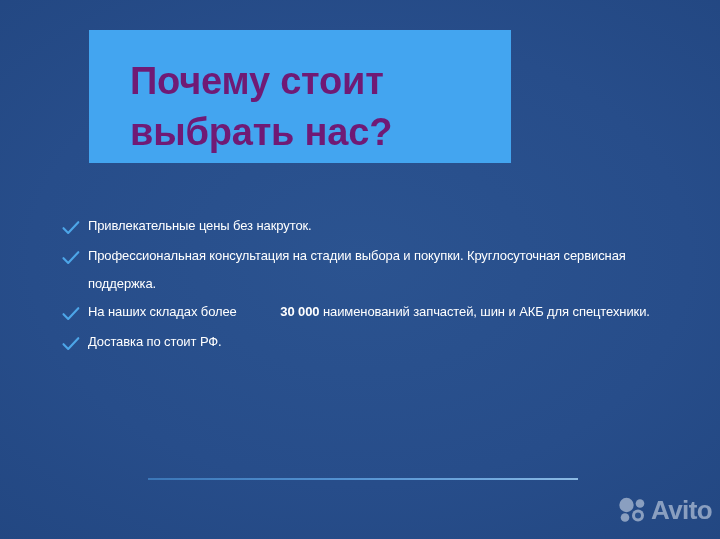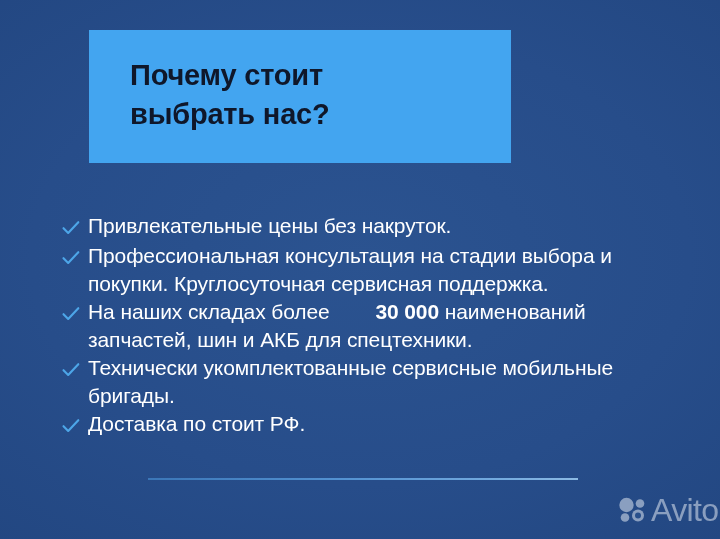--- a/index.html
+++ b/index.html
@@ -30,22 +30,22 @@
     top: 30px;
     width: 422px;
     height: 133px;
     background: #43a5f0;
   }
   #title-text {
     position: absolute;
     left: 41px;
     top: 26px;
     right: 10px;
-    color: #0f172a;
-    font-size: 29px;
+    color: #701a75;
+    font-size: 38px;
     font-weight: bold;
     line-height: 1.33;
     letter-spacing: -0.2px;
     white-space: pre-line;
   }
 
   
   #bullet-list {
     position: absolute;
     left: 62px;
@@ -65,21 +65,21 @@
     align-items: center;
     justify-content: flex-start;
     padding-top: 2px;
   }
   .check-icon svg {
     display: block;
   }
   .bullet-text {
     flex: 1 1 auto;
     color: #ffffff;
-    font-size: 21px;
+    font-size: 13px;
     line-height: 28px;
     letter-spacing: -0.1px;
     font-weight: normal;
   }
   .bullet-text b {
     font-weight: bold;
     margin-left: 40px;
   }
 
   
@@ -103,22 +103,22 @@
     opacity: 0.62;
   }
   #avito-logo-icon {
     width: 30px;
     height: 26px;
     margin-right: 3px;
     flex: 0 0 auto;
   }
   #avito-wordmark {
     color: #c9d4e4;
-    font-size: 32px;
-    font-weight: normal;
+    font-size: 26px;
+    font-weight: bold;
     letter-spacing: -0.6px;
     line-height: 26px;
   }
 </style>
 </head>
 <body>
 
 <div id="slide">
 
   <div id="title-box">
@@ -148,28 +148,20 @@
 
     <div class="bullet-row">
       <span class="check-icon">
         <svg width="18" height="16" viewBox="0 0 18 16" aria-hidden="true">
           <path d="M1.5 8.2 L6.2 13.0 L16.3 2.2" fill="none" stroke="#4da6e8" stroke-width="2.1" stroke-linecap="round" stroke-linejoin="round"></path>
         </svg>
       </span>
       <span class="bullet-text">На наших складах более <b>30 000</b> наименований запчастей, шин и АКБ для спецтехники.</span>
     </div>
 
-    <div class="bullet-row">
-      <span class="check-icon">
-        <svg width="18" height="16" viewBox="0 0 18 16" aria-hidden="true">
-          <path d="M1.5 8.2 L6.2 13.0 L16.3 2.2" fill="none" stroke="#4da6e8" stroke-width="2.1" stroke-linecap="round" stroke-linejoin="round"></path>
-        </svg>
-      </span>
-      <span class="bullet-text">Технически укомплектованные сервисные мобильные бригады.</span>
-    </div>
 
     <div class="bullet-row">
       <span class="check-icon">
         <svg width="18" height="16" viewBox="0 0 18 16" aria-hidden="true">
           <path d="M1.5 8.2 L6.2 13.0 L16.3 2.2" fill="none" stroke="#4da6e8" stroke-width="2.1" stroke-linecap="round" stroke-linejoin="round"></path>
         </svg>
       </span>
       <span class="bullet-text">Доставка по стоит РФ.</span>
     </div>
 

